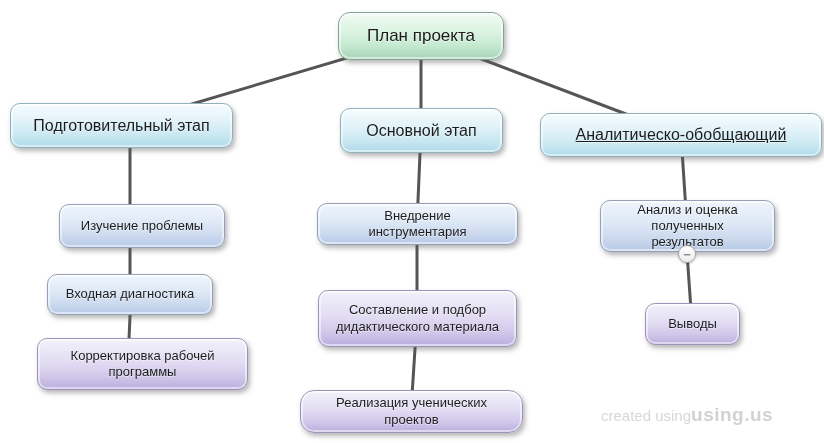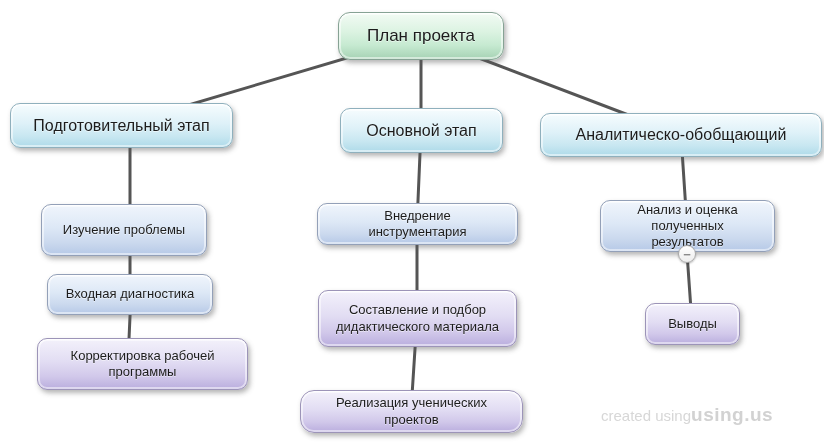--- a/index.html
+++ b/index.html
@@ -58,22 +58,22 @@
   }
   .node.purple{
     font-size:13px;
     border:1px solid #9c94b8;
     background:linear-gradient(180deg,#f3f1fb 0%,#e2ddf3 45%,#d1c8ea 75%,#baaede 100%);
   }
   
   #n-root   { left:338px; top:12px;  width:166px; height:48px; }
   #n-stage1 { left:10px;  top:103px; width:223px; height:45px;align-items:center; }
   #n-stage2 { left:340px; top:108px; width:163px; height:45px; }
-  #n-stage3 { left:540px; top:113px; width:282px; height:44px; }
-  #n-prep1  { left:41px;  top:204px; width:166px; height:52px; }
+  #n-stage3 { left:540px; top:113px; width:282px; height:44px;text-decoration:underline; }
+  #n-prep1  { left:59px;  top:204px; width:166px; height:44px; }
   #n-prep2  { left:47px;  top:274px; width:166px; height:41px; }
   #n-prep3  { left:37px;  top:338px; width:211px; height:52px; }
   #n-main1  { left:317px; top:203px; width:201px; height:42px; }
   #n-main2  { left:318px; top:290px; width:199px; height:57px; }
   #n-main3  { left:300px; top:390px; width:223px; height:43px;border-radius:14px; }
   #n-anal1  { left:600px; top:200px; width:175px; height:52px; }
   #n-anal2  { left:645px; top:303px; width:95px;  height:42px; }
 
   .collapse-btn{
     position:absolute;

